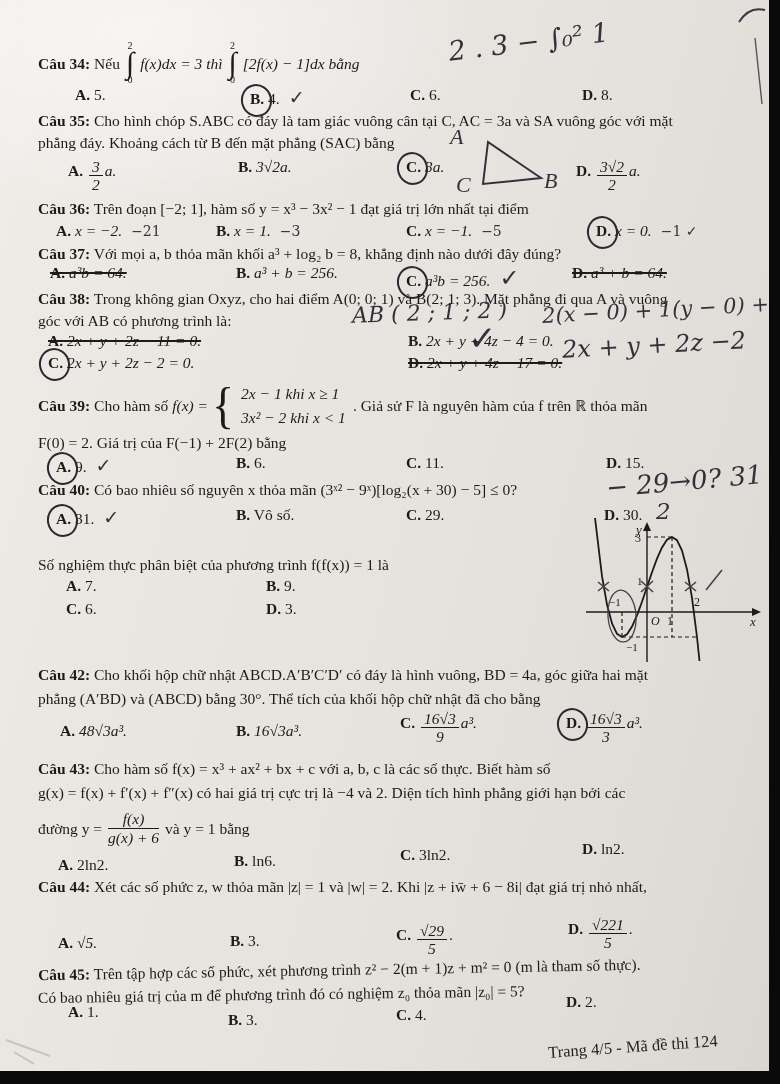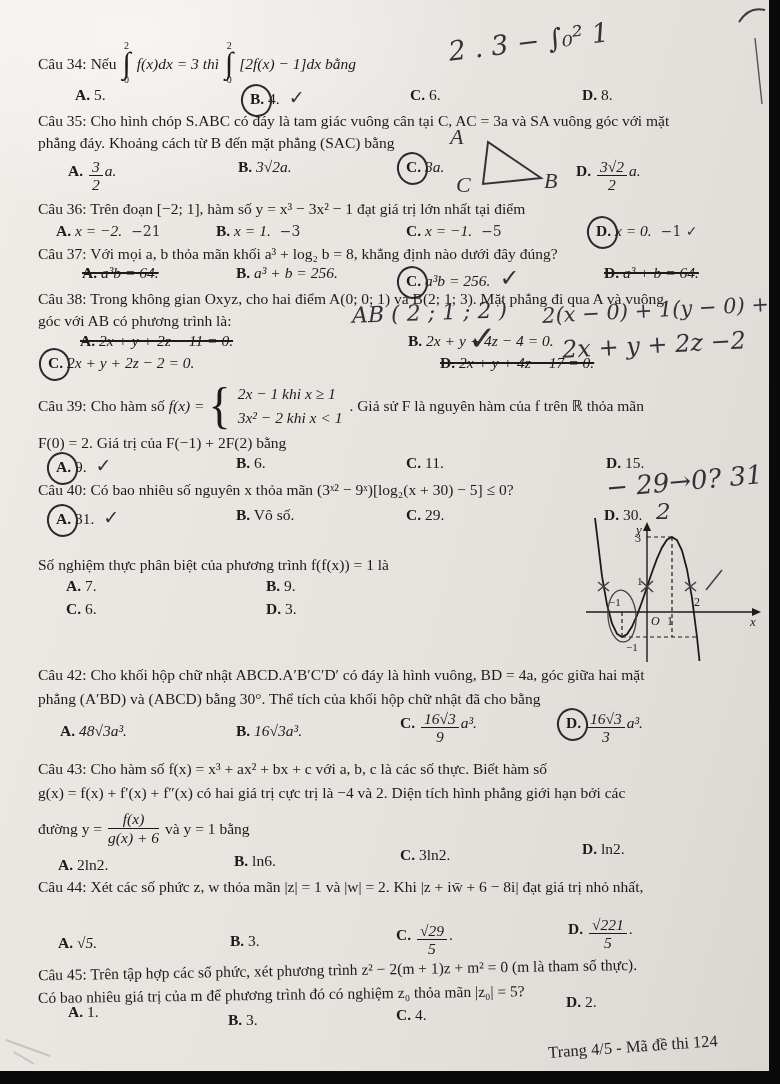--- a/index.html
+++ b/index.html
@@ -5,36 +5,36 @@
   html,body{margin:0;padding:0;background:#222;}
   .page{position:relative;width:780px;height:1084px;overflow:hidden;
     background:linear-gradient(105deg,#f0EDe9 0%,#eae7e3 25%,#e6e3df 55%,#dfdcd8 85%,#d9d6d2 100%);
     font-family:"Liberation Serif",serif;color:#1d1b1a;font-size:15.5px;}
   .page::before{content:"";position:absolute;inset:0;
     background:radial-gradient(ellipse 500px 260px at 18% 3%,rgba(255,255,255,.55),rgba(255,255,255,0) 70%);pointer-events:none;}
   .bar-right{position:absolute;top:0;right:0;width:11px;height:100%;background:#0a0a0a;}
   .bar-bottom{position:absolute;left:0;bottom:0;width:100%;height:13px;background:#0a0a0a;}
   .line{position:absolute;left:38px;width:724px;white-space:nowrap;line-height:21px;}
   .flexc{display:flex;align-items:center;gap:4px;}
-  .no{font-weight:normal;text-align:center;}
+  .no{font-weight:bold;text-align:center;}
   .orow{position:absolute;left:38px;width:724px;height:24px;}
   .opt{position:absolute;top:0;white-space:nowrap;}
   .opt .k{font-weight:bold;}
   .m{font-style:italic;}
   .frac{display:inline-block;text-align:center;vertical-align:-0.95em;line-height:1.12;font-style:italic;margin:0 2px;}
   .frac .num{display:block;border-bottom:1.4px solid #1d1b1a;padding:0 3px;}
   .frac .den{display:block;}
   .int{display:inline-flex;flex-direction:column;align-items:center;line-height:1;font-size:10px;margin:0 2px;font-style:normal;}
   .int .sym{font-size:30px;line-height:.82;font-weight:400;}
   .pw{display:inline-flex;flex-direction:column;gap:3px;font-style:italic;margin:0 3px;}
   .brace{font-size:46px;line-height:0;font-style:normal;transform:scaleY(1.1);display:inline-block;}
   .circ{position:relative;display:inline-block;}
   .circ::before{content:"";position:absolute;left:-9px;top:-6px;width:27px;height:29px;
     border:2.2px solid #2b2831;border-radius:50%;transform:rotate(-14deg);}
-  .strk{text-decoration:line-through;text-decoration-thickness:1.8px;margin-left:32px;}
+  .strk{text-decoration:line-through;text-decoration-thickness:1.8px;}
   .hw{position:absolute;font-family:"DejaVu Serif",serif;font-style:italic;color:#33303a;white-space:nowrap;}
   .hwin{font-family:"DejaVu Serif",serif;color:#33303a;margin-left:9px;font-size:14px;}
   .chk{font-style:normal;font-size:19px;}
   .footer{position:absolute;left:548px;top:1037px;font-size:16.5px;transform:rotate(-4deg);color:#242220;}
   svg text{font-family:"Liberation Serif",serif;}
 </style>
 </head>
 <body>
 
 <div class="page">

